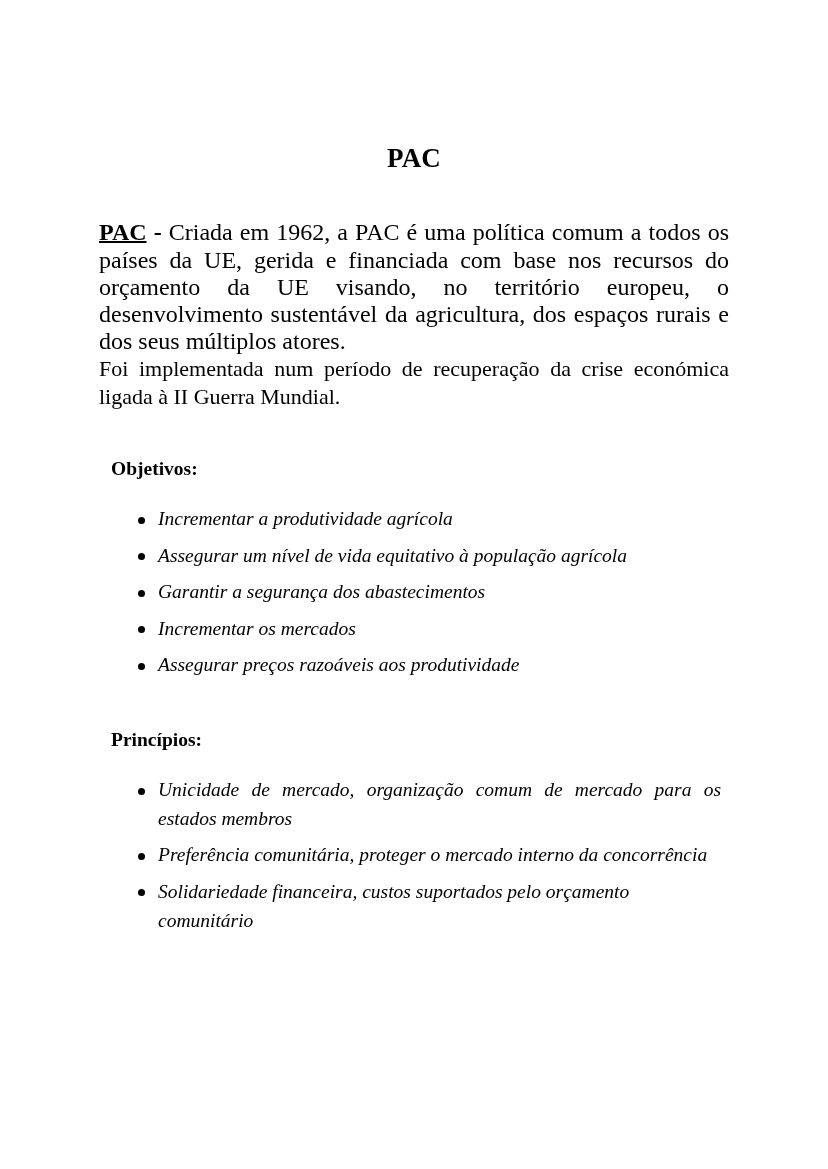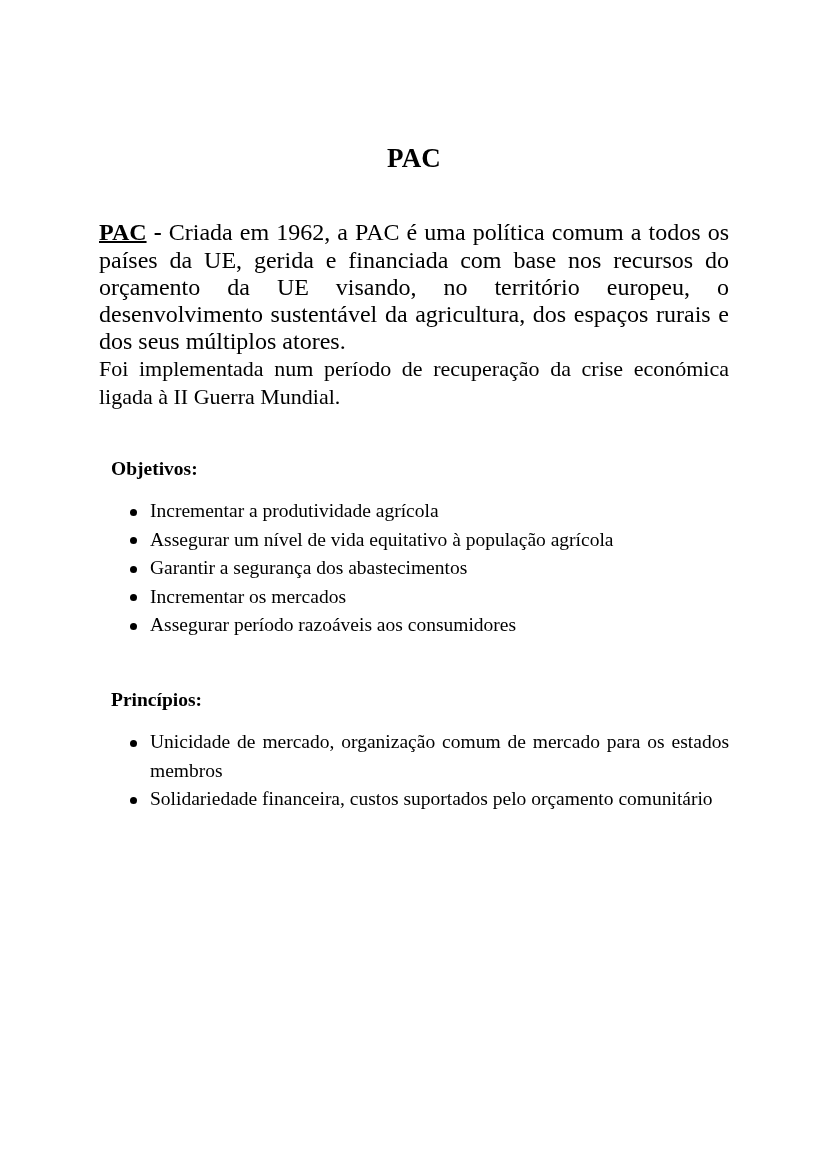--- a/index.html
+++ b/index.html
@@ -85,22 +85,23 @@
     margin: 0;
     padding: 0;
     padding-top: 3px;
   }
 
   ul.bullet-list > li {
     position: relative;
     padding-left: 51px;
     font-size: 19.5px;
     line-height: 28.6px;
-    margin: 0;
+    margin: 8px;
     text-align: left;
+    font-style: italic;
   }
 
   ul.bullet-list > li.justified {
     text-align: justify;
     text-justify: inter-word;
   }
 
   ul.bullet-list > li .bullet-dot {
     position: absolute;
     left: 31px;
@@ -140,31 +141,35 @@
       <li>
         <span class="bullet-dot"></span>
         <span>Garantir a segurança dos abastecimentos</span>
       </li>
       <li>
         <span class="bullet-dot"></span>
         <span>Incrementar os mercados</span>
       </li>
       <li>
         <span class="bullet-dot"></span>
-        <span>Assegurar período razoáveis aos consumidores</span>
+        <span>Assegurar preços razoáveis aos produtividade</span>
       </li>
     </ul>
 
     <h2 class="section-heading heading-principios">Princípios:</h2>
 
     <ul class="bullet-list">
       <li class="justified">
         <span class="bullet-dot"></span>
         <span>Unicidade de mercado, organização comum de mercado para os estados membros</span>
       </li>
       <li>
         <span class="bullet-dot"></span>
+        <span>Preferência comunitária, proteger o mercado interno da concorrência</span>
+      </li>
+      <li>
+        <span class="bullet-dot"></span>
         <span>Solidariedade financeira, custos suportados pelo orçamento comunitário</span>
       </li>
     </ul>
 
   </div>
 </div>
 
 </body></html>

